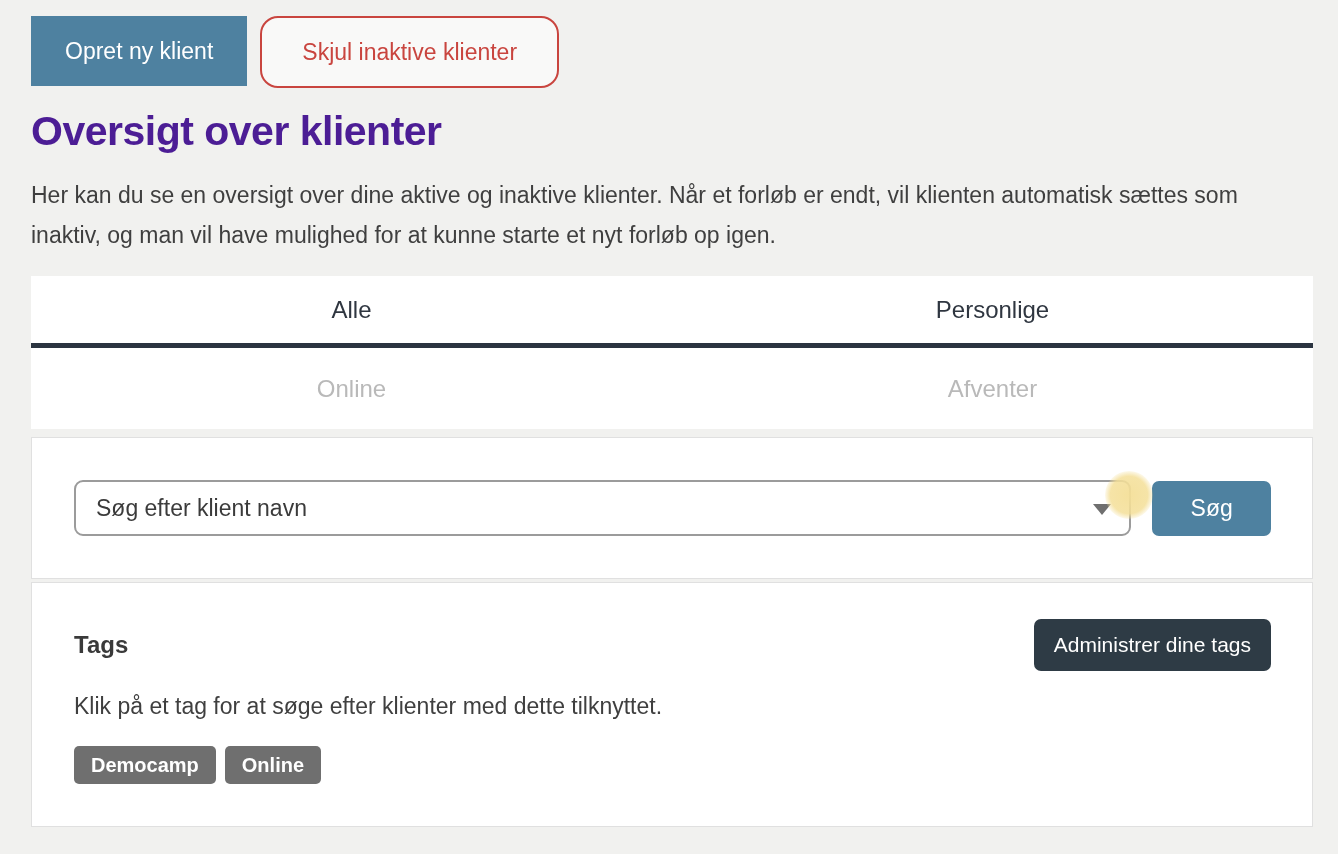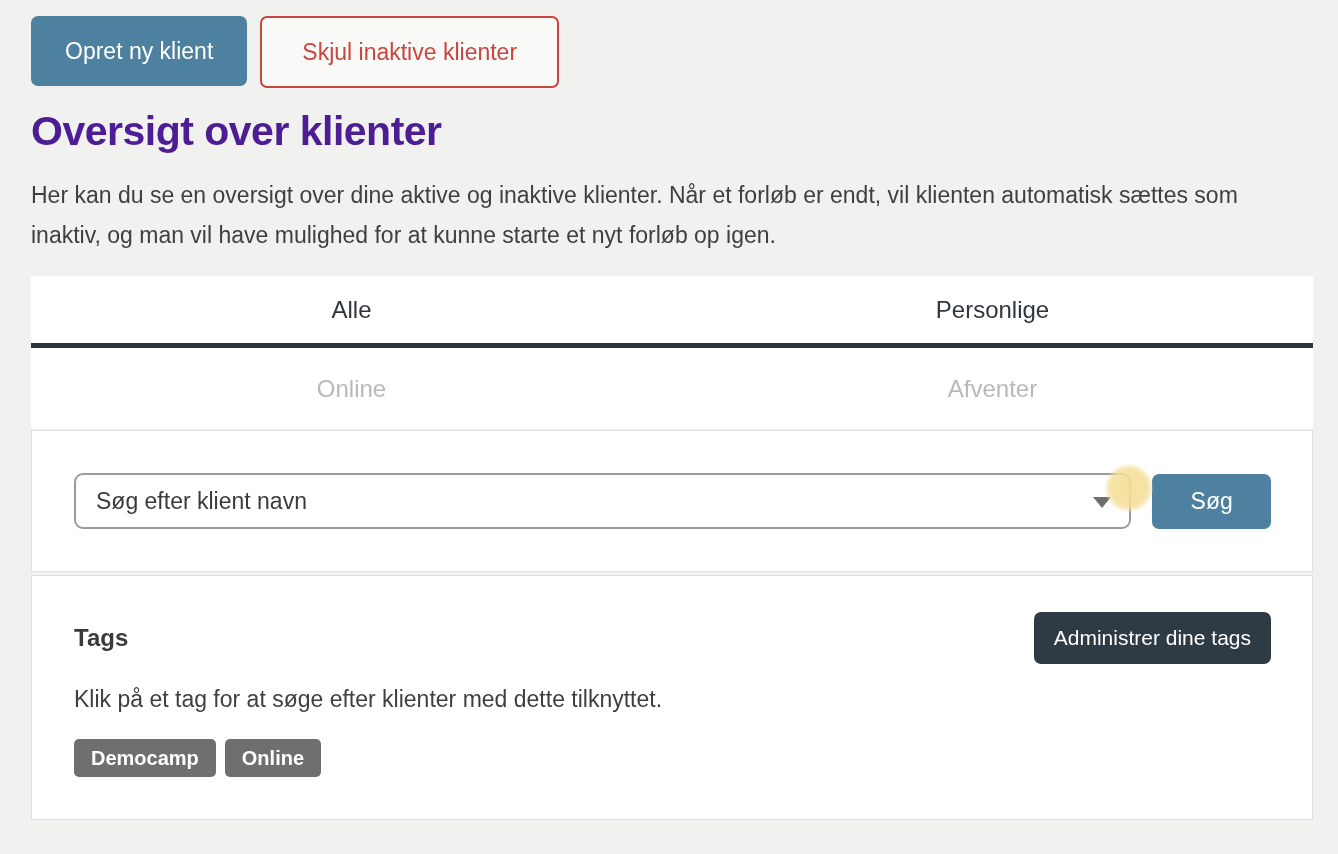--- a/index.html
+++ b/index.html
@@ -7,27 +7,27 @@
   body {
     background: #f1f1ef;
     font-family: "Liberation Sans", "DejaVu Sans", sans-serif;
     color: #3c3c3c;
   }
   .content { padding: 16px 25px 0 31px; width: 1338px; }
 
   
   .btn-row { display: flex; gap: 13px; align-items: stretch; }
   .btn-primary {
-    background: #4e81a0; color: #fff; border: none; border-radius: 7px;
+    background: #4e81a0; color: #fff; border: none; border-radius: 0;
     font-size: 23px; padding: 0 34px; height: 70px; cursor: pointer;
     font-family: inherit;
   }
   .btn-outline-danger {
     background: rgba(255,255,255,0.55); color: #c9453f;
-    border: 2px solid #c9453f; border-radius: 7px;
+    border: 2px solid #c9453f; border-radius: 18px;
     font-size: 23px; padding: 0 40px; height: 72px; cursor: pointer;
     font-family: inherit;
   }
 
   h1 { margin-top: 20px; font-size: 41px; font-weight: bold; color: #4c1d95; letter-spacing: -0.5px; }
   .description {
     margin-top: 20px; font-size: 23px; line-height: 40px; color: #3f3f3f;
     width: 1282px;
   }
 
@@ -39,21 +39,21 @@
   .tab-row-bottom { height: 81px; }
   .tab {
     display: flex; align-items: center; justify-content: center;
     font-size: 24px; cursor: pointer;
   }
   .tab.active { color: #2f3640; }
   .tab.inactive { color: #b9b9b9; }
 
   
   .search-panel {
-    margin-top: 1px; background: #fff; border: 1px solid #e0e0e0;
+    margin-top: 8px; background: #fff; border: 1px solid #e0e0e0;
     height: 142px; display: flex; align-items: center;
     padding: 0 41px 0 42px; position: relative;
   }
   .combo-wrap { position: relative; width: 1060px; height: 56px; }
   .combo-input {
     width: 100%; height: 100%; border: 2px solid #9b9b9b; border-radius: 9px;
     font-size: 23px; color: #3b3b3b; padding: 0 44px 0 20px;
     font-family: inherit; background: #fff; outline: none;
   }
   .combo-input::placeholder { color: #3b3b3b; opacity: 1; }

